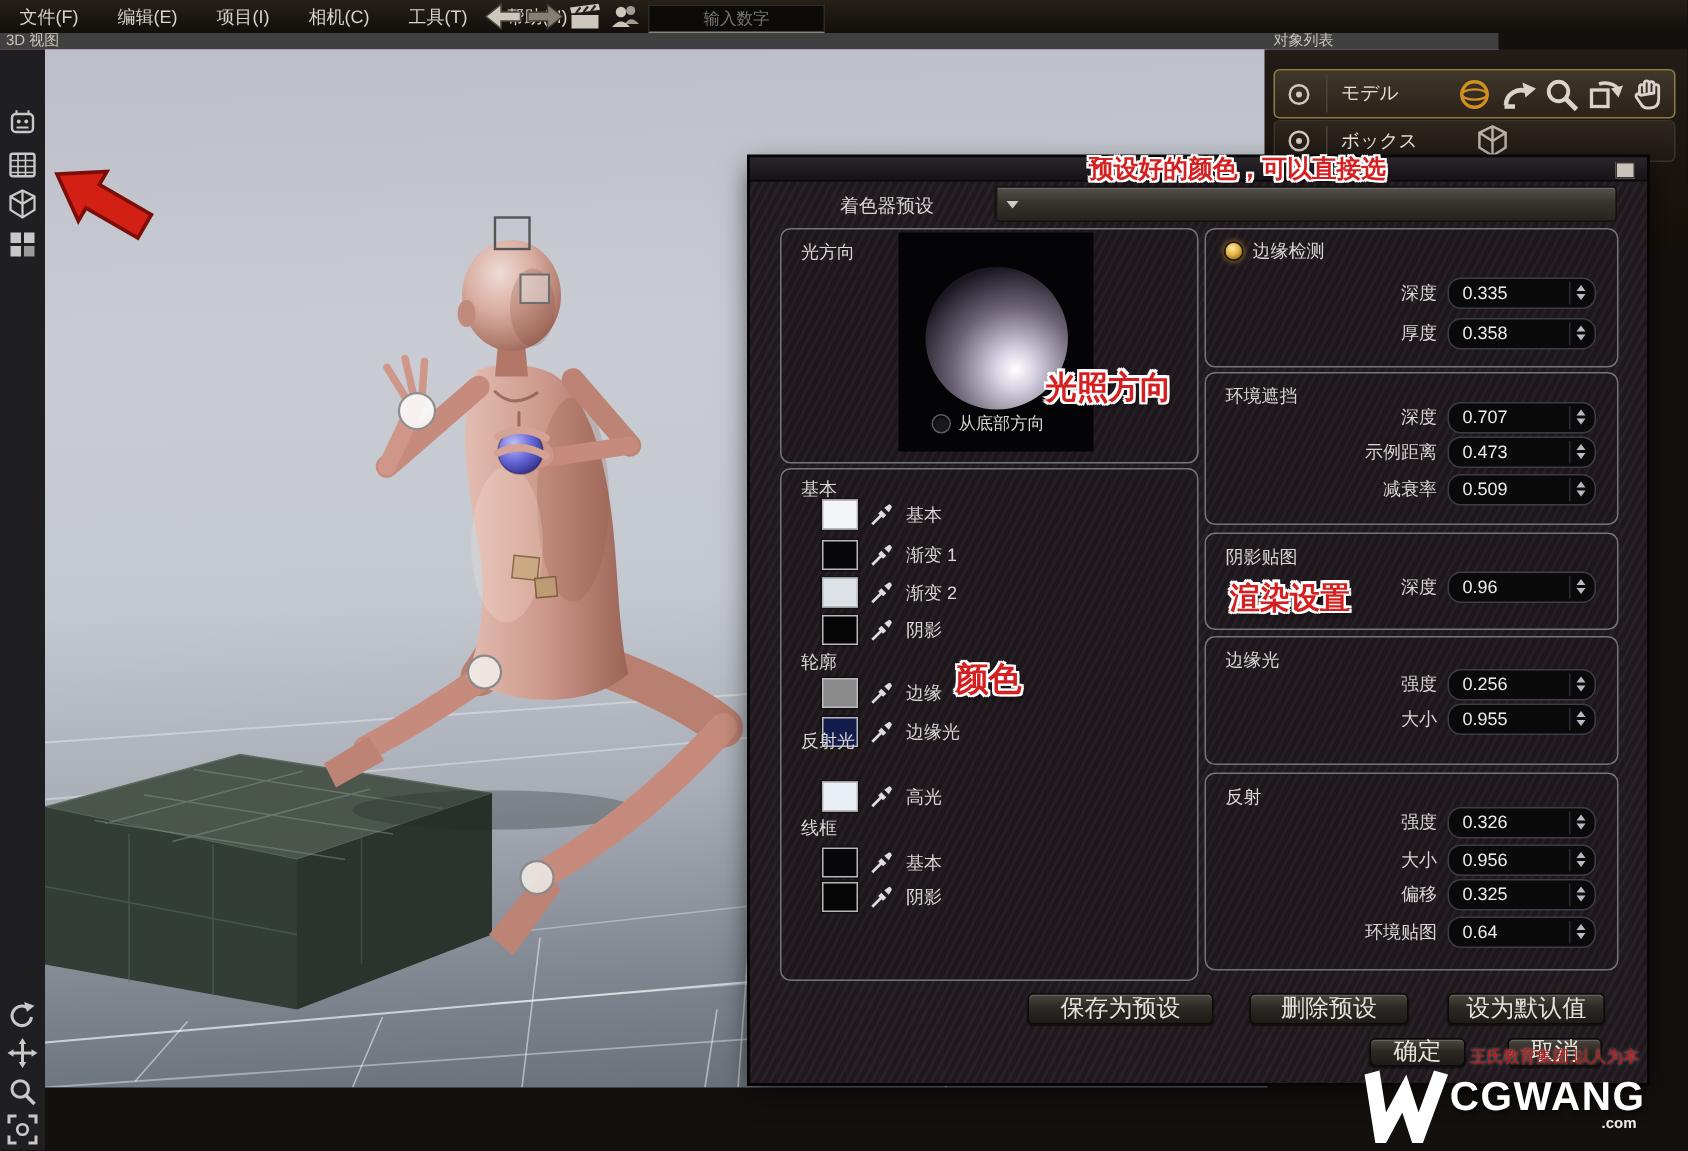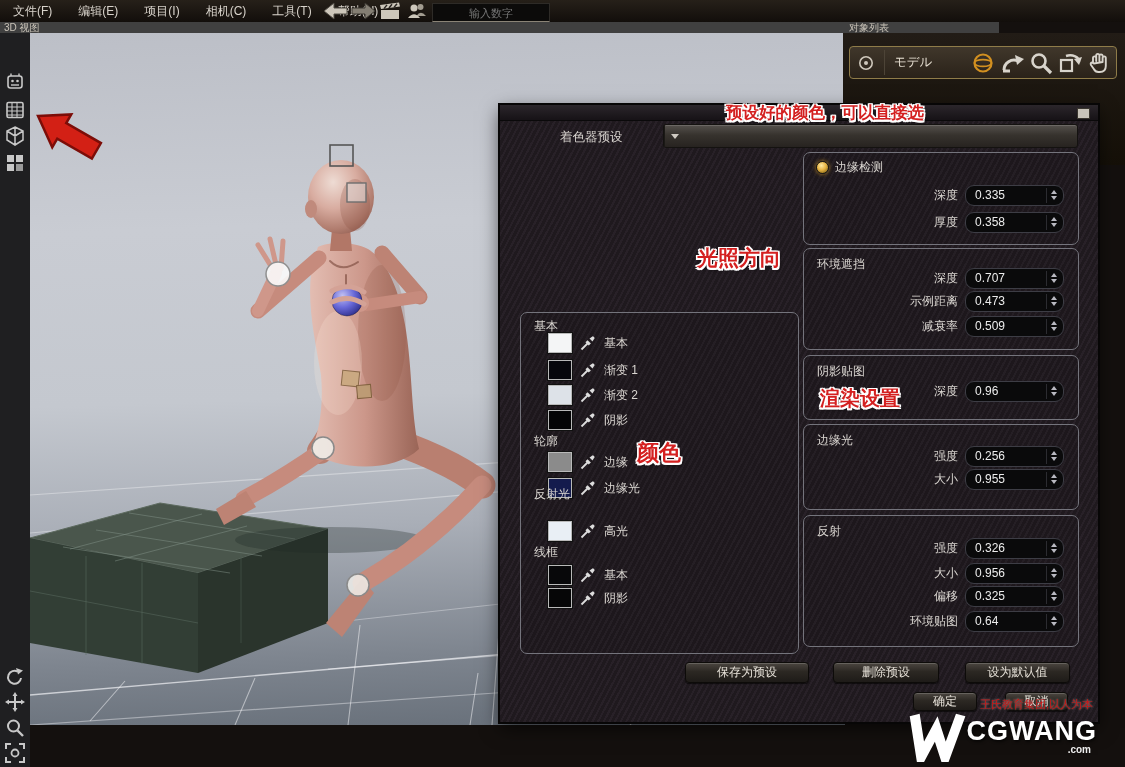--- a/index.html
+++ b/index.html
@@ -47,21 +47,21 @@
   .tup{width:0;height:0;border-left:3.5px solid transparent;border-right:3.5px solid transparent;border-bottom:4px solid #b9b9c1}
   .tdn{width:0;height:0;border-left:3.5px solid transparent;border-right:3.5px solid transparent;border-top:4px solid #b9b9c1}
   .radio{width:11px;height:11px;border-radius:50%;border:1px solid #1d1b16;cursor:pointer;
     background:radial-gradient(circle at 40% 32%,#ffeaa2,#e7b444 45%,#8a6a18 85%);box-shadow:0 0 4px rgba(220,160,40,.8)}
   .title-row{position:absolute;left:12px;top:6px;display:flex;align-items:center;gap:6px}
   .citem{position:absolute;left:27px;display:flex;align-items:center;gap:8px;height:20px}
   .swatch{width:22px;height:18px;border:1px solid #b9b9b9;box-shadow:0 0 0 1px #111;cursor:pointer}
   .grp-title{position:absolute;left:13px;color:#dad6d1;font-size:12px}
   .chkrow{position:absolute;display:flex;align-items:center;gap:5px}
   .chk{width:11px;height:11px;border-radius:50%;background:#191a1c;border:1px solid #5c5c60;box-shadow:inset 0 1px 2px #000;cursor:pointer}
-  .btn{position:absolute;border-radius:4px;border:1px solid #0d0b09;color:#e7e2d9;font-size:12px;cursor:pointer;
+  .btn{position:absolute;border-radius:4px;border:1px solid #0d0b09;color:#e7e2d9;font-size:16px;cursor:pointer;
     background:linear-gradient(#4b4640,#2c2823 45%,#1e1b18);display:flex;align-items:center;justify-content:center;
     box-shadow:inset 0 1px 0 rgba(255,255,255,.16),0 1px 1px rgba(0,0,0,.6)}
   
   .ann{position:absolute;color:#d42020;font-weight:bold;white-space:nowrap;z-index:50;
     text-shadow:-1.5px -1.5px 0 #fff,1.5px -1.5px 0 #fff,-1.5px 1.5px 0 #fff,1.5px 1.5px 0 #fff,
                 -1.5px 0 0 #fff,1.5px 0 0 #fff,0 -1.5px 0 #fff,0 1.5px 0 #fff,2px 3px 3px rgba(0,0,0,.45)}
   #wm-slogan{position:absolute;right:32px;bottom:55px;color:#c41313;font-size:11px;font-weight:normal;white-space:nowrap;
     text-shadow:0 0 2px rgba(255,255,255,.6)}
   #wm-brand{position:absolute;right:28px;bottom:20px;color:#fff;font-size:27px;font-weight:bold;letter-spacing:1px;
     text-shadow:1px 2px 3px rgba(0,0,0,.6)}
@@ -260,34 +260,58 @@
       <svg width="26" height="24" viewBox="0 0 26 24">
           <rect x="4" y="9" width="11" height="11" fill="none" stroke="#d8d4cc" stroke-width="2.2"></rect>
           <path d="M9 5 a9 6 0 0 1 13 6" fill="none" stroke="#d8d4cc" stroke-width="2.4"></path>
           <polygon points="22,14 25,6 17,8" fill="#d8d4cc"></polygon>
         </svg>
       <svg width="26" height="24" viewBox="0 0 26 24">
           <path d="M7 12 V7 a1.6 1.6 0 0 1 3.2 0 M10.2 10 V4.5 a1.6 1.6 0 0 1 3.2 0 M13.4 10 V5 a1.6 1.6 0 0 1 3.2 0 M16.6 11 V7 a1.6 1.6 0 0 1 3.2 0 V15 q0 6-6 6 h-1.5 q-3 0-4.5-3 L5 14 q-1-2 1-2.5 q1-0.2 1.8 1 Z" fill="none" stroke="#d8d4cc" stroke-width="1.9" stroke-linecap="round" stroke-linejoin="round"></path>
         </svg>
     </span>
   </div>
+  <div class="objrow" style="top:47px;height:26px;background:linear-gradient(#2d261e,#1f1913);border:1px solid #3b3429">
+    <svg width="18" height="18" viewBox="0 0 18 18" style="margin-left:7px">
+        <circle cx="9" cy="9" r="6.2" fill="none" stroke="#cfc8bc" stroke-width="1.6"></circle>
+        <circle cx="9" cy="9" r="2" fill="#cfc8bc"></circle>
+      </svg>
+    <span class="objdiv"></span>
+    <span class="lbl">ボックス</span>
+    <span class="obj-ics" style="margin-left:38px;margin-right:auto">
+      <svg width="24" height="24" viewBox="0 0 22 22">
+          <path d="M11 2 L19 6 L19 15 L11 20 L3 15 L3 6 Z M11 2 V11 M3 6 L11 11 L19 6 M11 20 V11" fill="none" stroke="#b9b3a8" stroke-width="1.5"></path>
+        </svg>
+    </span>
+  </div>
 </div>
 
 <div id="dlg" class="abs">
   <div class="dlg-titlebar">
     <span id="dlg-close"></span>
   </div>
 
   <span class="abs lbl12" style="left:60px;top:24px;font-size:12.5px">着色器预设</span>
   <div class="dd">
     <span class="arr">
         <span class="tri-dn"></span>
       </span>
   </div>
 
+  <div class="sec" style="left:20px;top:47px;width:277px;height:155px">
+    <span class="sec-title">光方向</span>
+    <div class="abs" style="left:78px;top:2px;width:130px;height:146px;background:#040305">
+      <div class="abs" style="left:18px;top:23px;width:95px;height:95px;border-radius:50%;
+        background:radial-gradient(circle at 63% 72%, #ffffff 0%, #d9d3e3 14%, #6b6375 46%, #1a1722 76%, #0a080c 100%)"></div>
+    </div>
+    <div class="chkrow" style="left:100px;top:122px">
+      <span class="chk"></span>
+      <span class="lbl12" style="font-size:11.5px">从底部方向</span>
+    </div>
+  </div>
 
   <div class="sec" style="left:20px;top:207px;width:277px;height:340px">
     <span class="grp-title" style="top:5px">基本</span>
     <div class="citem" style="top:20px">
       <span class="swatch" style="background: rgb(244, 245, 246);"></span>
       <svg width="16" height="16" viewBox="0 0 16 16">
           <path d="M1.5 14.5 L8 8" stroke="#ddd" stroke-width="1.8"></path>
           <path d="M6.5 6.2 L9.8 9.5" stroke="#ddd" stroke-width="3"></path>
           <path d="M9.5 3.5 L12.5 6.5 L14.6 3.2 A2.3 2.3 0 0 0 12.8 1.2 Z" fill="#ddd"></path>
         </svg>

